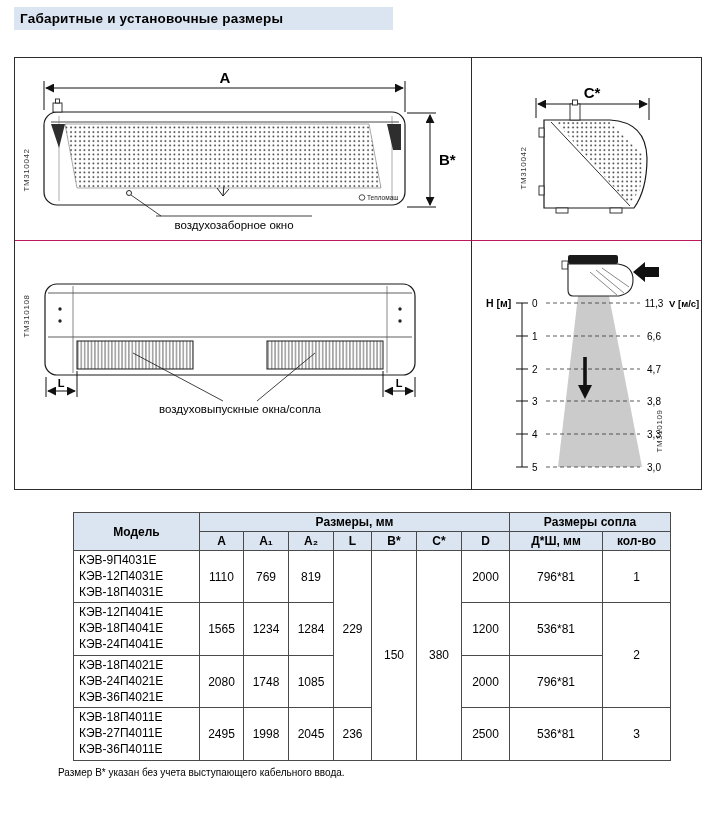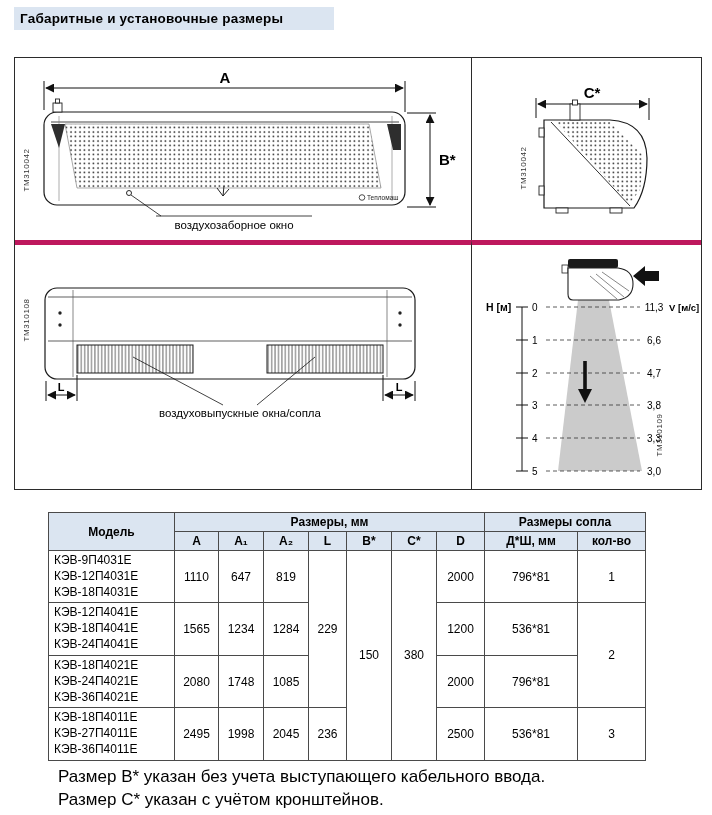--- a/index.html
+++ b/index.html
@@ -5,54 +5,54 @@
   * { margin:0; padding:0; box-sizing:border-box; }
   html,body { width:712px; height:815px; }
   body {
     background:#ffffff;
     font-family:"Liberation Sans","DejaVu Sans",sans-serif;
     color:#000;
     position:relative;
   }
   .page { position:absolute; inset:0; background:#fff; }
   .title-bar {
-    position:absolute; left:14px; top:7px; width:320px; height:23px;
+    position:absolute; left:14px; top:7px; width:379px; height:23px;
     background:var(--header_bg,#dbe5f1);
     font-size:13.5px; font-weight:bold; padding:4px 6px 0 6px;
     letter-spacing:0.2px;
   }
   .dbox {
     position:absolute; left:14px; top:57px; width:688px; height:433px;
     border:1px solid #2b2b2b;
     display:grid; grid-template-columns:456px 1fr; grid-template-rows:182px 1fr;
   }
   .cell { position:relative; overflow:hidden; }
   .cell.cr { border-left:1px solid #2b2b2b; }
-  .cell.cb { border-top:5px solid #be185d; }
+  .cell.cb { border-top:1px solid #be185d; }
   svg { display:block; }
   svg text { font-family:"Liberation Sans","DejaVu Sans",sans-serif; fill:#000; }
   .dim  { font-size:15px; font-weight:bold; }
   .dimL { font-size:11px; font-weight:bold; }
   .code { font-size:8px; fill:#333; letter-spacing:0.6px; }
   .lbl  { font-size:11.5px; }
   .tick { font-size:10px; }
   .axis { font-size:10.5px; font-weight:bold; }
   .brand{ font-size:6.5px; fill:#222; }
 
   table.dims {
-    position:absolute; left:48px; top:512px; width:597px;
+    position:absolute; left:73px; top:512px; width:597px;
     border-collapse:collapse; table-layout:fixed;
   }
   .dims th, .dims td {
     border:1px solid #4a4a4a; font-size:12px; padding:2px 3px;
     text-align:center; vertical-align:middle;
   }
   .dims th { background:var(--header_bg,#dbe5f1); font-weight:bold; }
   .dims td.models { text-align:left; padding-left:5px; white-space:pre-line; line-height:1.32; }
-  .notes { position:absolute; left:58px; top:766px; font-size:17px; line-height:1.35; }
+  .notes { position:absolute; left:58px; top:766px; font-size:10px; line-height:1.35; }
 </style>
 </head>
 <body>
 
 <div class="page">
 
   <div class="title-bar">Габаритные и установочные размеры</div>
 
   <div class="dbox">
 
@@ -297,21 +297,21 @@
         <th>Д*Ш, мм</th>
         <th>кол-во</th>
       </tr>
     </thead>
     <tbody>
       <tr>
         <td class="models">КЭВ-9П4031Е
 КЭВ-12П4031Е
 КЭВ-18П4031Е</td>
         <td>1110</td>
-        <td>647</td>
+        <td>769</td>
         <td>819</td>
         <td rowspan="3">229</td>
         <td rowspan="4">150</td>
         <td rowspan="4">380</td>
         <td>2000</td>
         <td>796*81</td>
         <td>1</td>
       </tr>
       <tr>
         <td class="models">КЭВ-12П4041Е
@@ -344,16 +344,15 @@
         <td>236</td>
         <td>2500</td>
         <td>536*81</td>
         <td>3</td>
       </tr>
     </tbody>
   </table>
 
   <div class="notes">
     <div>Размер B* указан без учета выступающего кабельного ввода.</div>
-    <div>Размер C* указан с учётом кронштейнов.</div>
   </div>
 
 </div>
 
 </body></html>

